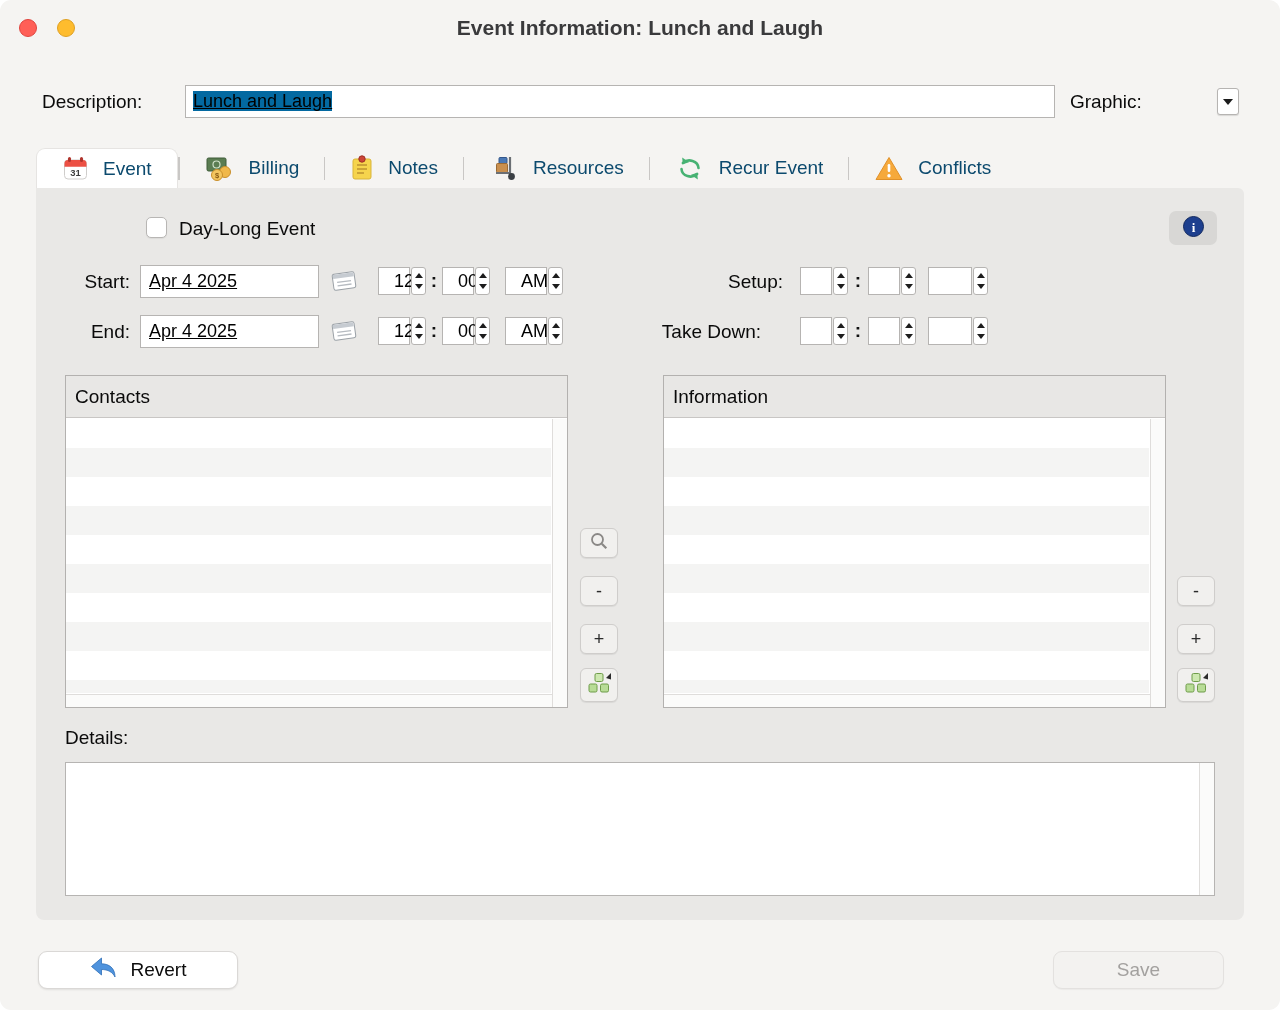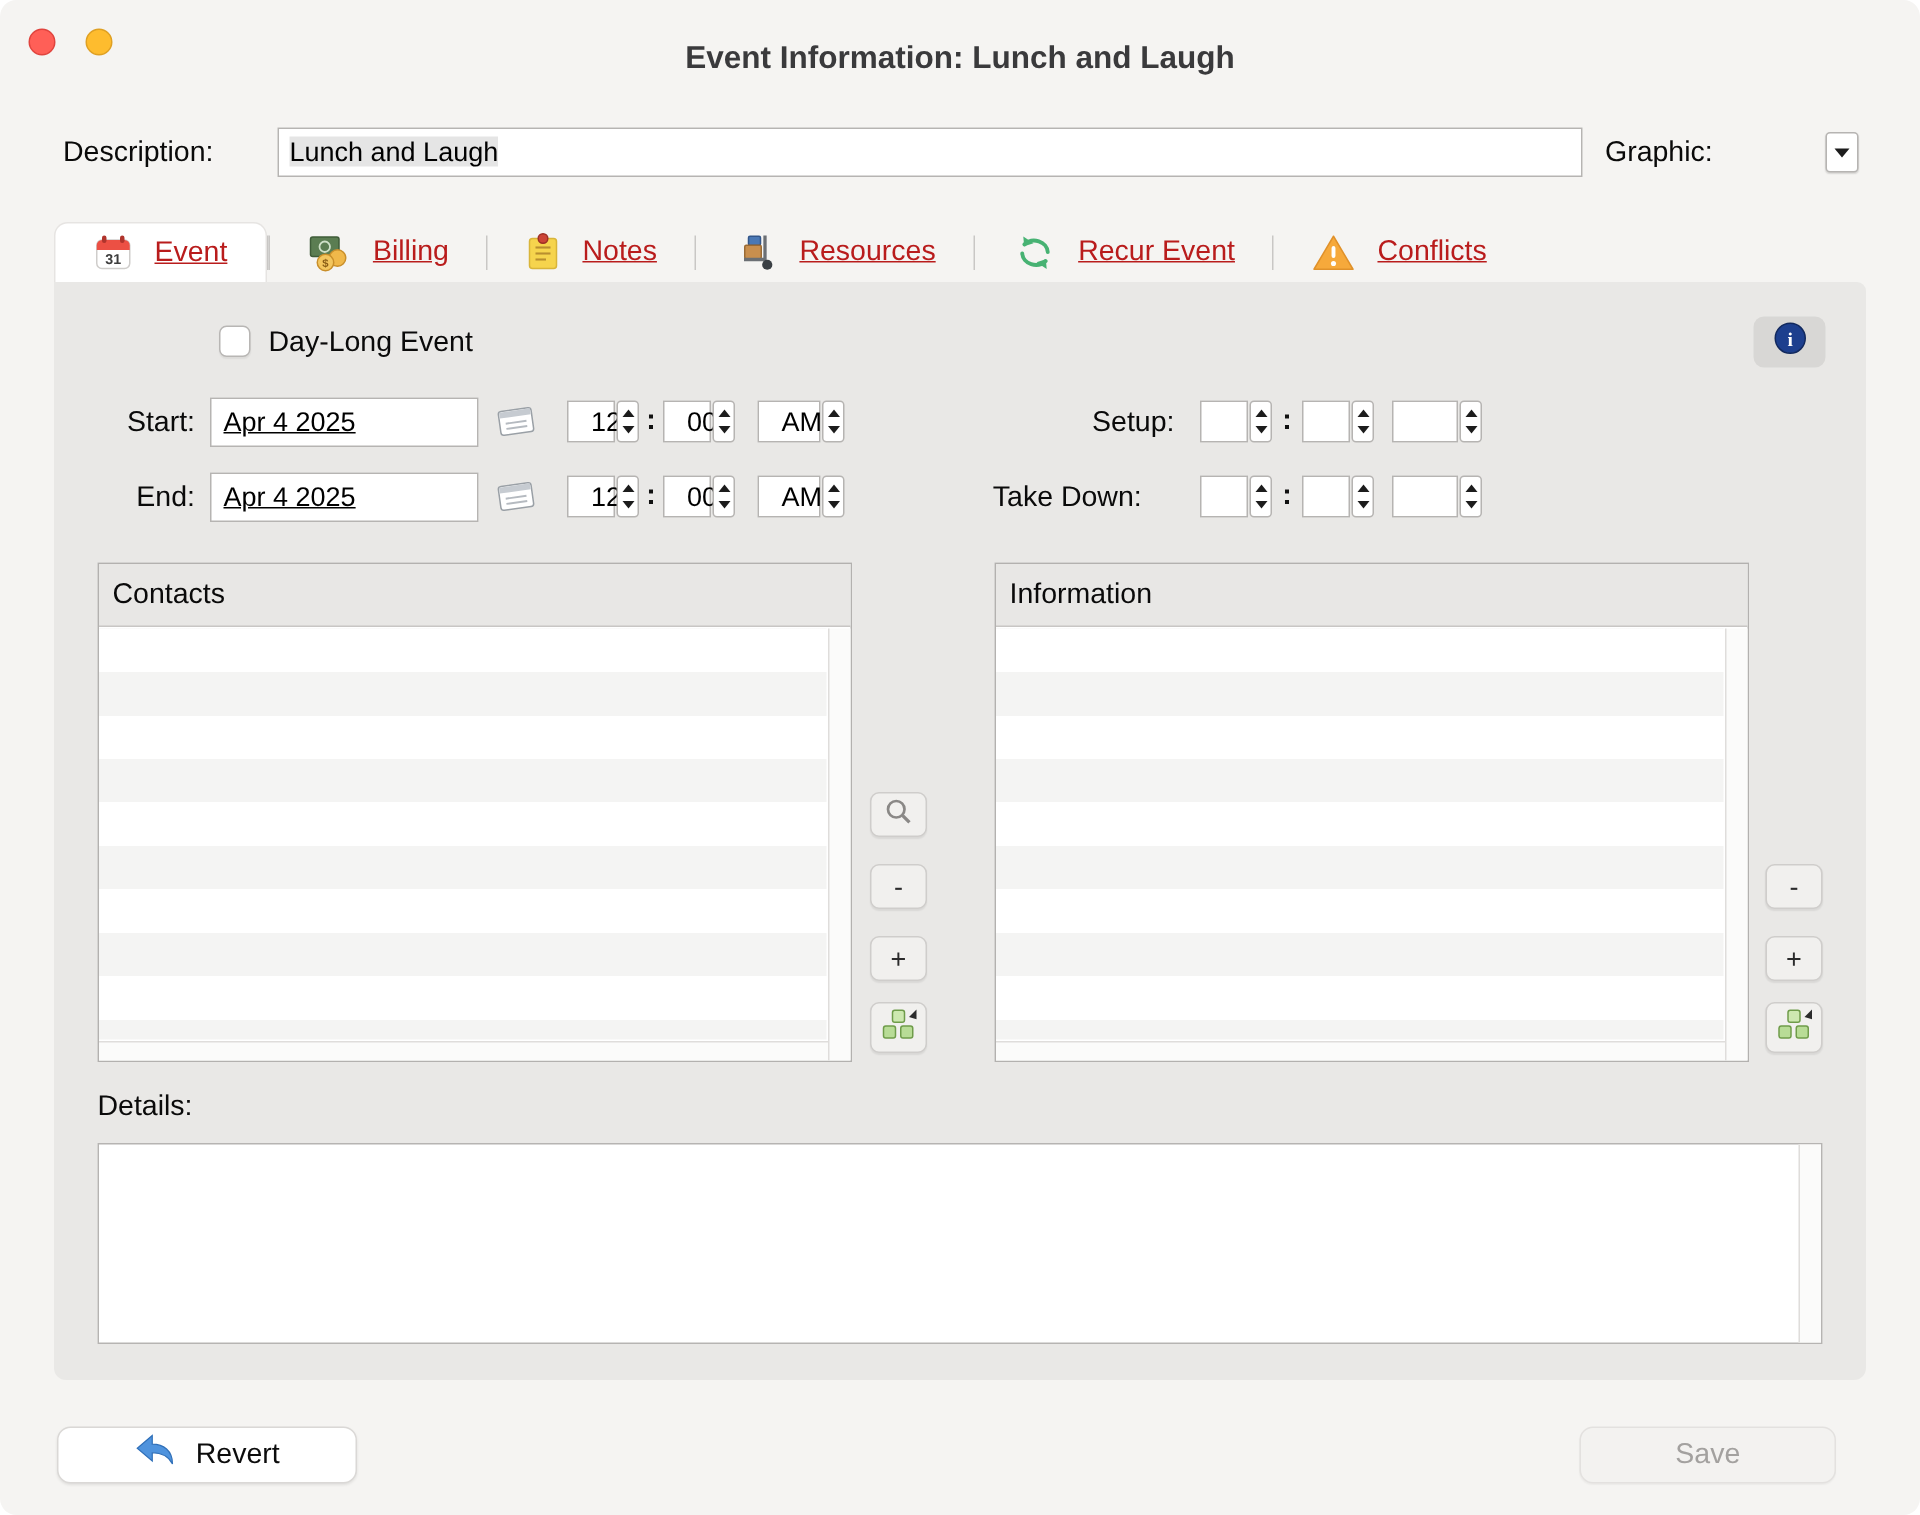--- a/index.html
+++ b/index.html
@@ -5,33 +5,33 @@
   * { margin:0; padding:0; box-sizing:border-box; }
   html,body { width:1280px; height:1010px; }
   body { font-family:"Liberation Sans", sans-serif; background:#ffffff; }
   .window { position:relative; width:1280px; height:1010px; background:#f5f4f2; border-radius:11px; overflow:hidden; }
 
   
   .titlebar { position:absolute; top:0; left:0; right:0; height:56px; }
   .traffic { position:absolute; top:19px; width:18px; height:18px; border-radius:50%; }
   .t-red { left:19px; background:#ff5f57; border:1px solid #e0443e; }
   .t-yellow { left:57px; background:#febc2e; border:1px solid #dfa023; }
-  .wtitle { position:absolute; top:0; left:0; right:0; height:56px; line-height:56px; text-align:center; font-size:21px; font-weight:700; color:#3a3a3c;margin-top:11px; }
+  .wtitle { position:absolute; top:0; left:0; right:0; height:56px; line-height:56px; text-align:center; font-size:21px; font-weight:700; color:#3a3a3c; }
 
   
   .lbl { position:absolute; font-size:19px; color:#0a0a0a; }
   .field { position:absolute; background:#fff; border:1px solid #b6b4b2; }
   .desc-field { left:185px; top:85px; width:870px; height:33px; font-size:18px; line-height:31px; padding-left:7px; }
-  .sel { background:#e5e5e5; }
+  .sel { background:#0369a1;text-decoration:underline; }
   .graphic-btn { left:1217px; top:88px; width:22px; height:27px; border-radius:3px; display:flex; align-items:center; justify-content:center; box-shadow:0 1px 1px rgba(0,0,0,.12); }
   .gb-tri { width:0; height:0; border-left:5px solid transparent; border-right:5px solid transparent; border-top:6px solid #1c1c1c; }
 
   
   .tabs { position:absolute; left:36px; top:148px; height:40px; width:1208px; display:flex; align-items:center; }
-  .tab { display:flex; align-items:center; gap:14px; padding:0 25px; height:40px; font-size:19px; color:#b91c1c; white-space:nowrap;text-decoration:underline; }
+  .tab { display:flex; align-items:center; gap:14px; padding:0 25px; height:40px; font-size:19px; color:#0c4a6e; white-space:nowrap; }
   .tab.active { background:#ffffff; border-radius:9px 9px 0 0; border:1px solid #e6e4e2; border-bottom:none; }
   .tabdiv { width:1px; height:23px; background:#c9c7c5; flex:none; }
   .ticon { display:flex; align-items:center; }
 
   
   .panel { position:absolute; left:36px; top:188px; width:1208px; height:732px; background:#e9e8e6; border-radius:0 6px 8px 8px; }
 
   .checkbox { position:absolute; left:146px; top:217px; width:21px; height:21px; background:#fff; border:1px solid #b8b6b4; border-radius:5px; box-shadow:0 1px 1px rgba(0,0,0,.06); }
   .info-btn { position:absolute; left:1169px; top:211px; width:48px; height:34px; background:#d8d7d5; border-radius:7px; display:flex; align-items:center; justify-content:center; }
 

